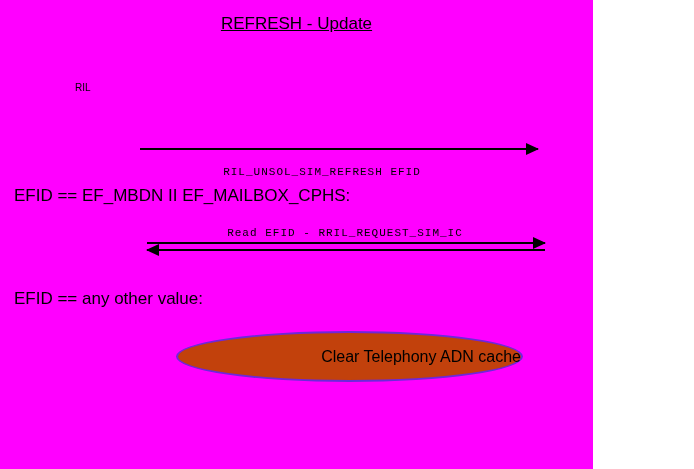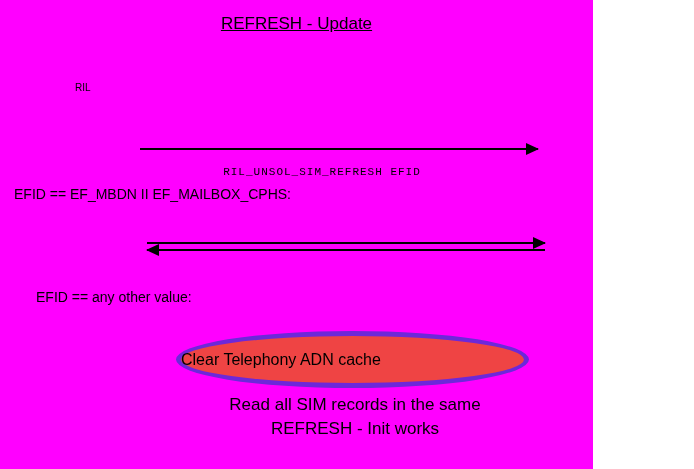--- a/index.html
+++ b/index.html
@@ -78,37 +78,37 @@
     top: -5px;
     width: 0; height: 0;
     border-right: 13px solid #000;
     border-top: 6px solid transparent;
     border-bottom: 6px solid transparent;
   }
 
   .condition {
     position: absolute;
     left: 14px;
-    font-size: 14px;
+    font-size: 17px;
   }
   .cond1 { top: 186px; }
-  .cond2 { top: 289px; margin-left: 22px; }
+  .cond2 { top: 289px; }
 
   .ellipse {
     position: absolute;
     left: 176px;
     top: 331px;
     width: 343px;
     height: 47px;
-    background: #ef4444;
-    border: 5px solid #6d28d9;
+    background: #c2410c;
+    border: 2px solid #6d28d9;
     border-radius: 50%;
     display: flex;
     align-items: center;
-    justify-content: flex-start;
+    justify-content: flex-end;
     font-size: 16px;
   }
   .note {
     position: absolute;
     left: 155px;
     top: 393px;
     width: 400px;
     text-align: center;
     font-size: 17px;
     line-height: 24px;
@@ -123,29 +123,26 @@
 
   <div class="actor actor-left">RIL</div>
 
 
   <div class="msg-label msg1-label">RIL_UNSOL_SIM_REFRESH EFID</div>
 
   <div class="hline arrow1"></div>
 
   <div class="condition cond1">EFID == EF_MBDN II EF_MAILBOX_CPHS:</div>
 
+  <div class="msg-label msg2-label">Read EFID - RRIL_REQUEST_SIM_IC</div>
 
   <div class="hline arrow2-top"></div>
 
   <div class="hline arrow2-bottom"></div>
 
   <div class="condition cond2">EFID == any other value:</div>
 
   <div class="ellipse">
     <span>Clear Telephony ADN cache</span>
   </div>
 
-  <div class="note">
-    <div>Read all SIM records in the same</div>
-    <div>REFRESH - Init works</div>
-  </div>
 
 </div>
 
 </body></html>

